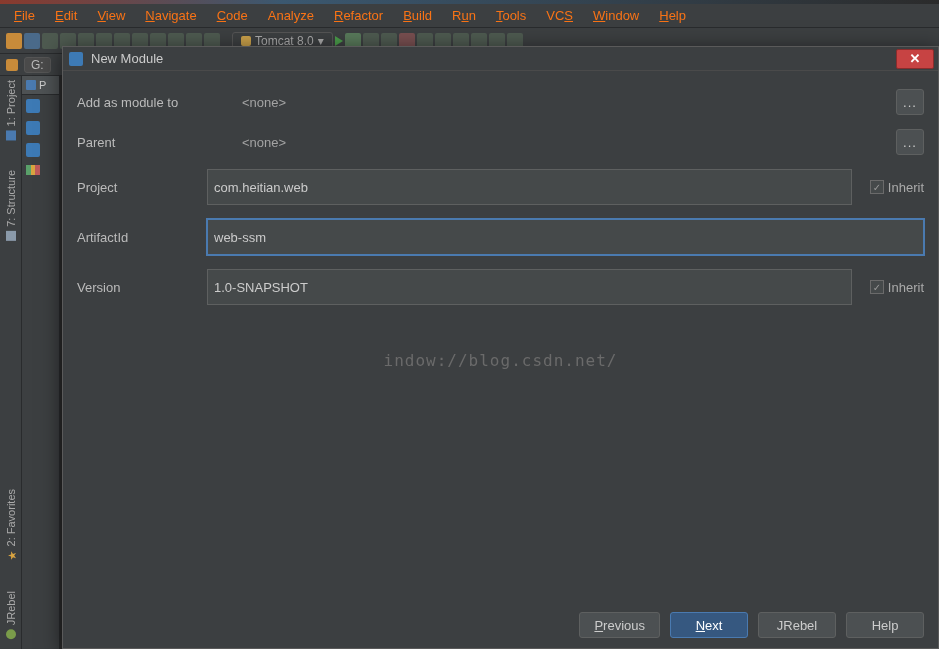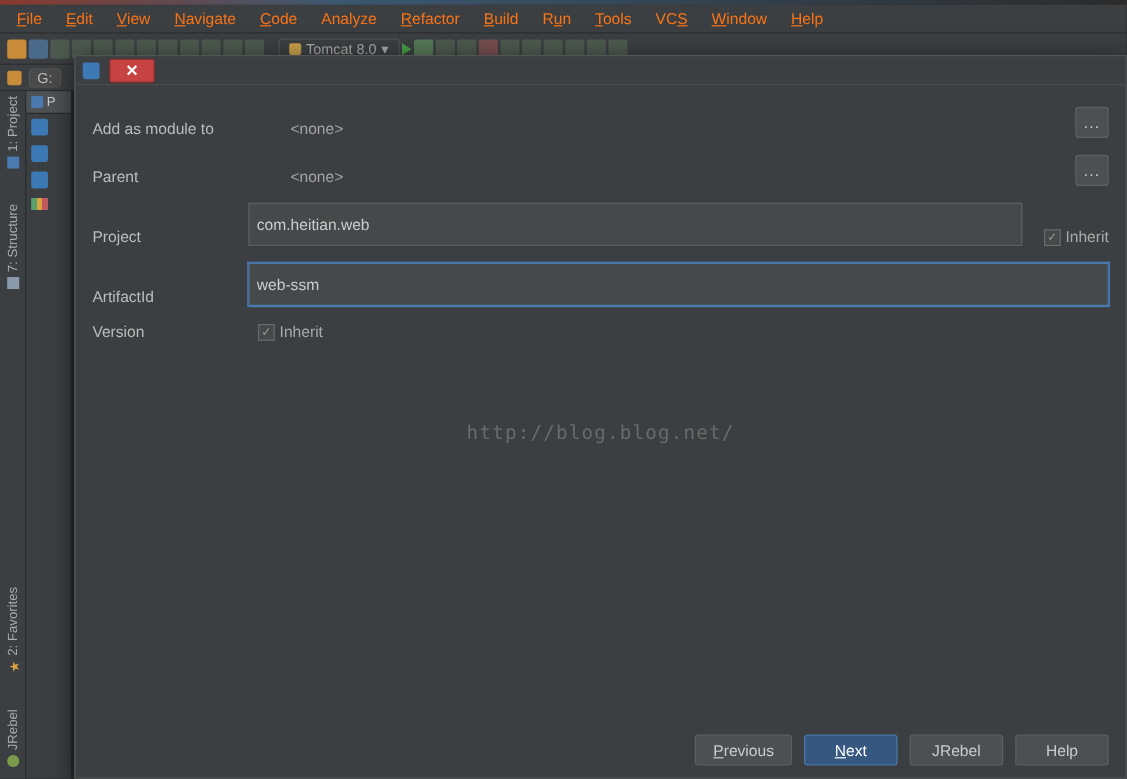--- a/index.html
+++ b/index.html
@@ -156,21 +156,21 @@
       cursor: pointer;
       margin-right: -2px;
     }
     .dialog-body {
       padding: 18px 14px 10px 14px;
       position: relative;
       height: calc(100% - 24px);
     }
     .form-row {
       display: flex;
-      align-items: flex-end;
+      align-items: center;
       margin-bottom: 14px;
       gap: 10px;
     }
     .form-label {
       width: 120px;
       color: #bbbbbb;
       font-size: 13px;
     }
     .form-value-text {
       color: #a3a3a3;
@@ -339,20 +339,21 @@
       <span class="mod-icon"></span>
     </div>
   <div class="item">
       <span class="bar-icon"></span>
     </div>
 </div>
 
 <div class="dialog">
   <div class="dialog-titlebar">
     <span class="dicon"></span>
+    <span class="dtitle">New Module</span>
     <div class="dialog-close">
       <span>✕</span>
     </div>
   </div>
 
   <div class="dialog-body">
 
     <div class="form-row">
       <div class="form-label">Add as module to</div>
       <div class="form-value-text">&lt;none&gt;</div>
@@ -374,27 +375,28 @@
       </label>
     </div>
 
     <div class="form-row">
       <div class="form-label">ArtifactId</div>
       <input class="form-input focused" value="web-ssm" style="">
     </div>
 
     <div class="form-row">
       <div class="form-label">Version</div>
+      <input class="form-input" value="1.0-SNAPSHOT" style="">
       <label class="inherit-check">
         <span class="chk">✓</span>
         <span>Inherit</span>
       </label>
     </div>
 
-    <div class="watermark">http://blog.blog.net/</div>
+    <div class="watermark">indow://blog.csdn.net/</div>
 
     <div class="dialog-footer">
       <div class="btn"><u>P</u>revious</div>
       <div class="btn primary"><u>N</u>ext</div>
       <div class="btn">JRebel</div>
       <div class="btn">Help</div>
     </div>
   </div>
 </div>
 

